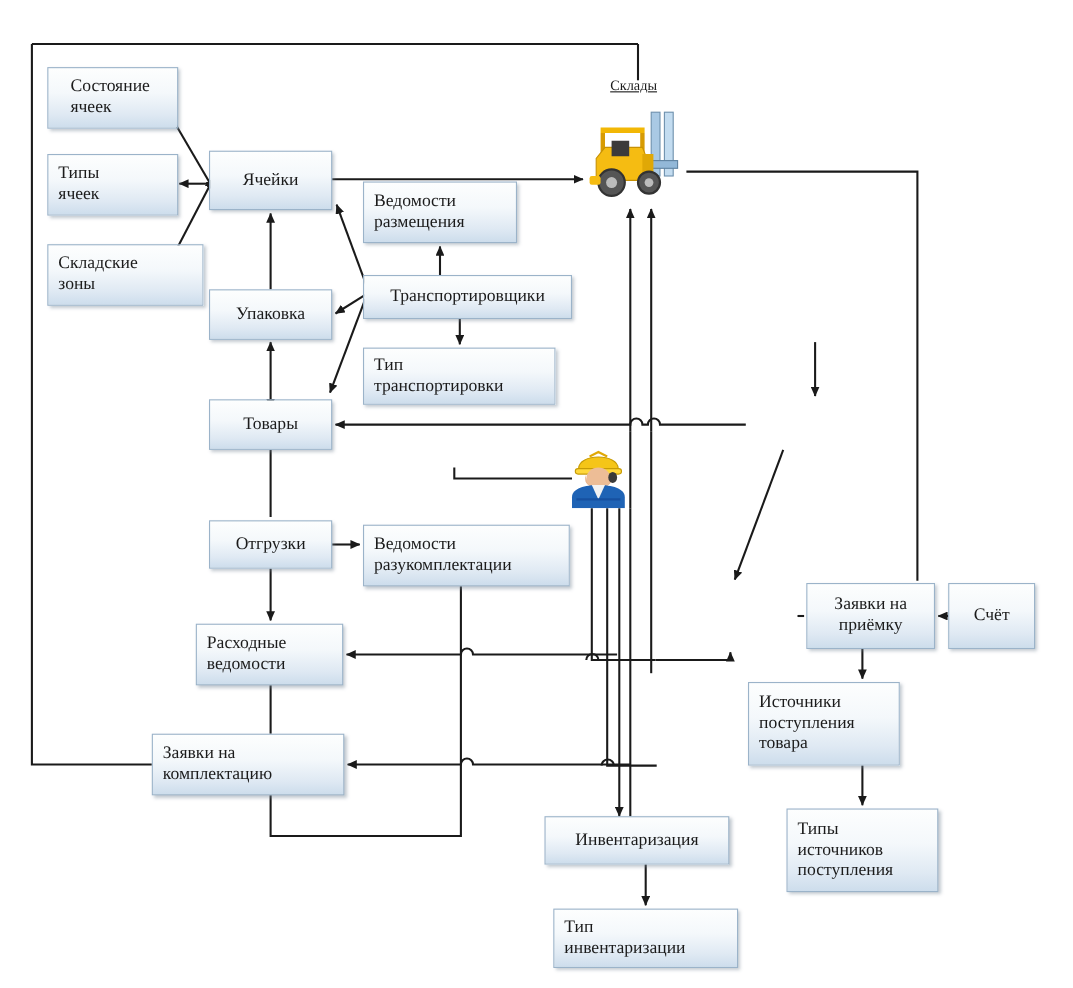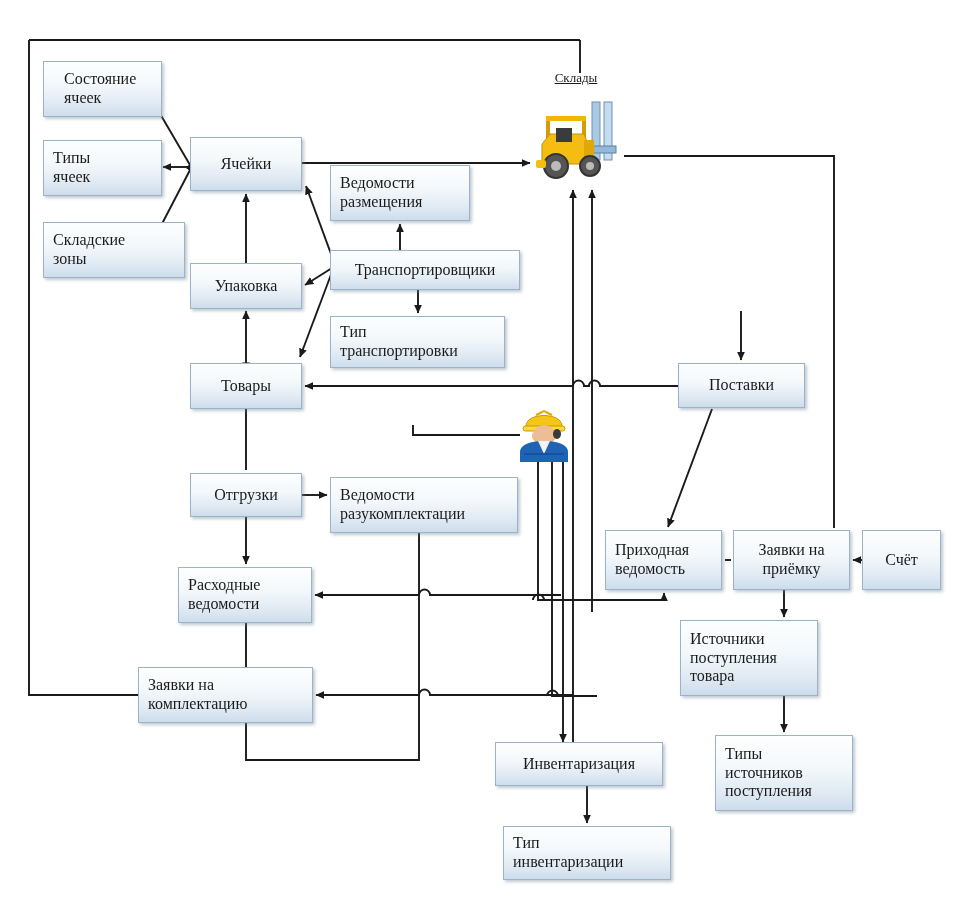--- a/index.html
+++ b/index.html
@@ -163,23 +163,20 @@
   <div class="node center" style="left:330px;top:250px;width:190px;height:40px;">Транспортировщики</div>
   <div class="node left" style="left:330px;top:316px;width:175px;height:52px;white-space:pre-line;">Тип
 транспортировки</div>
   <div class="node center" style="left:190px;top:473px;width:112px;height:44px;">Отгрузки</div>
   <div class="node left" style="left:330px;top:477px;width:188px;height:56px;white-space:pre-line;">Ведомости
 разукомплектации</div>
   <div class="node left" style="left:178px;top:567px;width:134px;height:56px;white-space:pre-line;">Расходные
 ведомости</div>
   <div class="node left" style="left:138px;top:667px;width:175px;height:56px;white-space:pre-line;">Заявки на
 комплектацию</div>
-  <div class="node center" style="left:678px;top:363px;width:127px;height:45px;">Поставки</div>
-  <div class="node left" style="left:605px;top:530px;width:117px;height:60px;white-space:pre-line;">Приходная
-ведомость</div>
   <div class="node center" style="left:733px;top:530px;width:117px;height:60px;white-space:pre-line;">Заявки на
 приёмку</div>
   <div class="node center" style="left:862px;top:530px;width:79px;height:60px;">Счёт</div>
   <div class="node left" style="left:680px;top:620px;width:138px;height:76px;white-space:pre-line;">Источники
 поступления
 товара</div>
   <div class="node left" style="left:715px;top:735px;width:138px;height:76px;white-space:pre-line;">Типы
 источников
 поступления</div>
   <div class="node center" style="left:495px;top:742px;width:168px;height:44px;">Инвентаризация</div>

